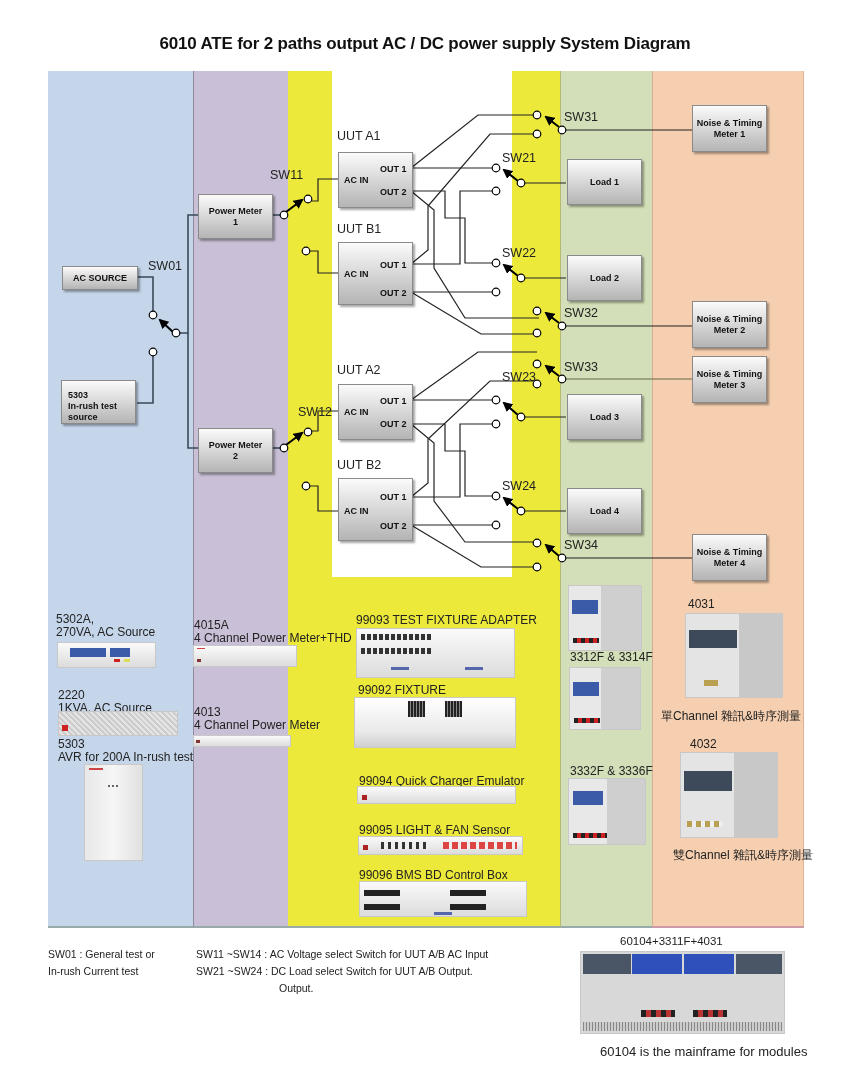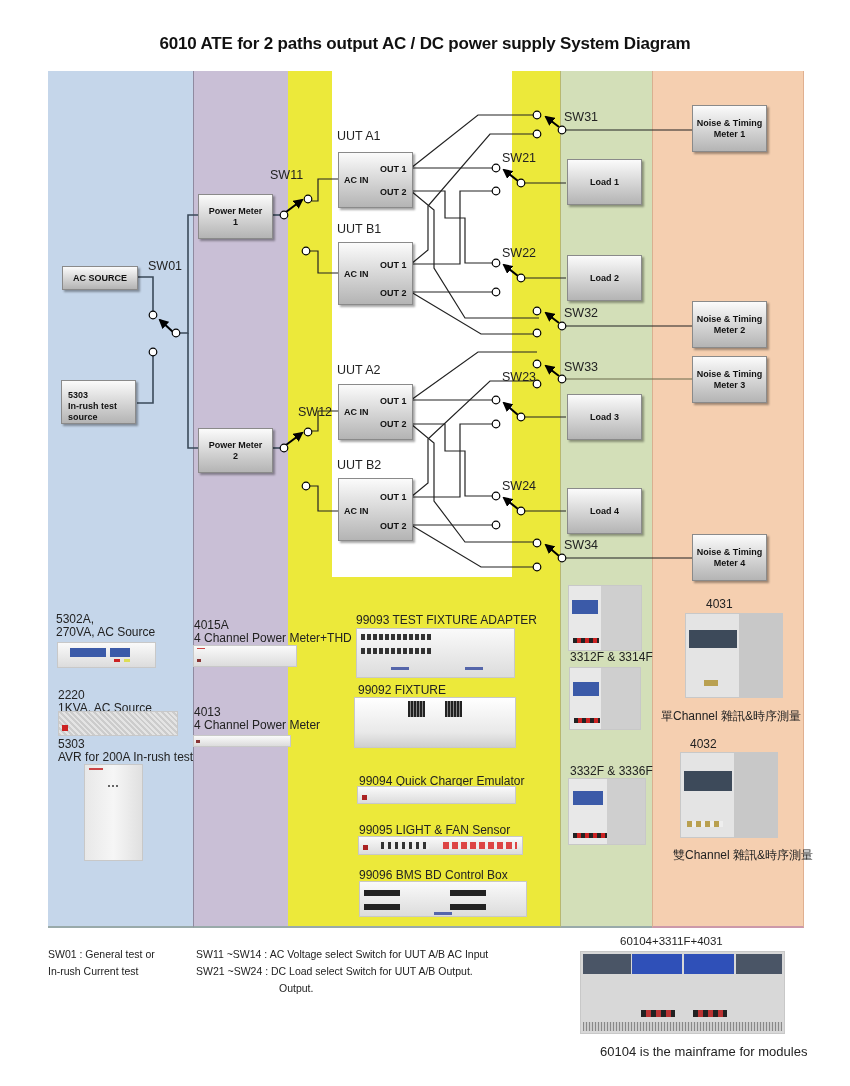--- a/index.html
+++ b/index.html
@@ -290,21 +290,21 @@
 <div class="dev" style="left:569px;top:667px;width:70px;height:61px;background:linear-gradient(90deg,#e8e8e8 45%,#cfcfcf 45%);">
   <div style="position:absolute;left:3px;top:14px;width:26px;height:14px;background:#3b5aa8;"></div>
   <div style="position:absolute;left:4px;top:50px;width:26px;height:5px;background:repeating-linear-gradient(90deg,#222 0 4px,#c22 4px 8px);"></div>
 </div>
 <div class="lbl" style="left:570px;top:765px;">3332F &amp; 3336F</div>
 <div class="dev" style="left:568px;top:778px;width:76px;height:65px;background:linear-gradient(90deg,#e8e8e8 50%,#cfcfcf 50%);">
   <div style="position:absolute;left:4px;top:12px;width:30px;height:14px;background:#3b5aa8;"></div>
   <div style="position:absolute;left:4px;top:54px;width:34px;height:5px;background:repeating-linear-gradient(90deg,#222 0 4px,#c22 4px 8px);"></div>
 </div>
 
-<div class="lbl" style="left:706px;top:598px;">4031</div>
+<div class="lbl" style="left:688px;top:598px;">4031</div>
 <div class="dev" style="left:685px;top:613px;width:96px;height:83px;background:linear-gradient(90deg,#e4e4e4 55%,#c8c8c8 55%);">
   <div style="position:absolute;left:3px;top:16px;width:48px;height:18px;background:#3d4a5a;"></div>
   <div style="position:absolute;left:18px;top:66px;width:14px;height:6px;background:#b9a050;"></div>
 </div>
 <div class="lbl" style="left:661px;top:710px;">單Channel 雜訊&amp;時序測量</div>
 <div class="lbl" style="left:690px;top:738px;">4032</div>
 <div class="dev" style="left:680px;top:752px;width:96px;height:84px;background:linear-gradient(90deg,#e4e4e4 55%,#c8c8c8 55%);">
   <div style="position:absolute;left:3px;top:18px;width:48px;height:20px;background:#3d4a5a;"></div>
   <div style="position:absolute;left:6px;top:68px;width:36px;height:6px;background:repeating-linear-gradient(90deg,#b9a050 0 5px,#eee 5px 9px);"></div>
 </div>

